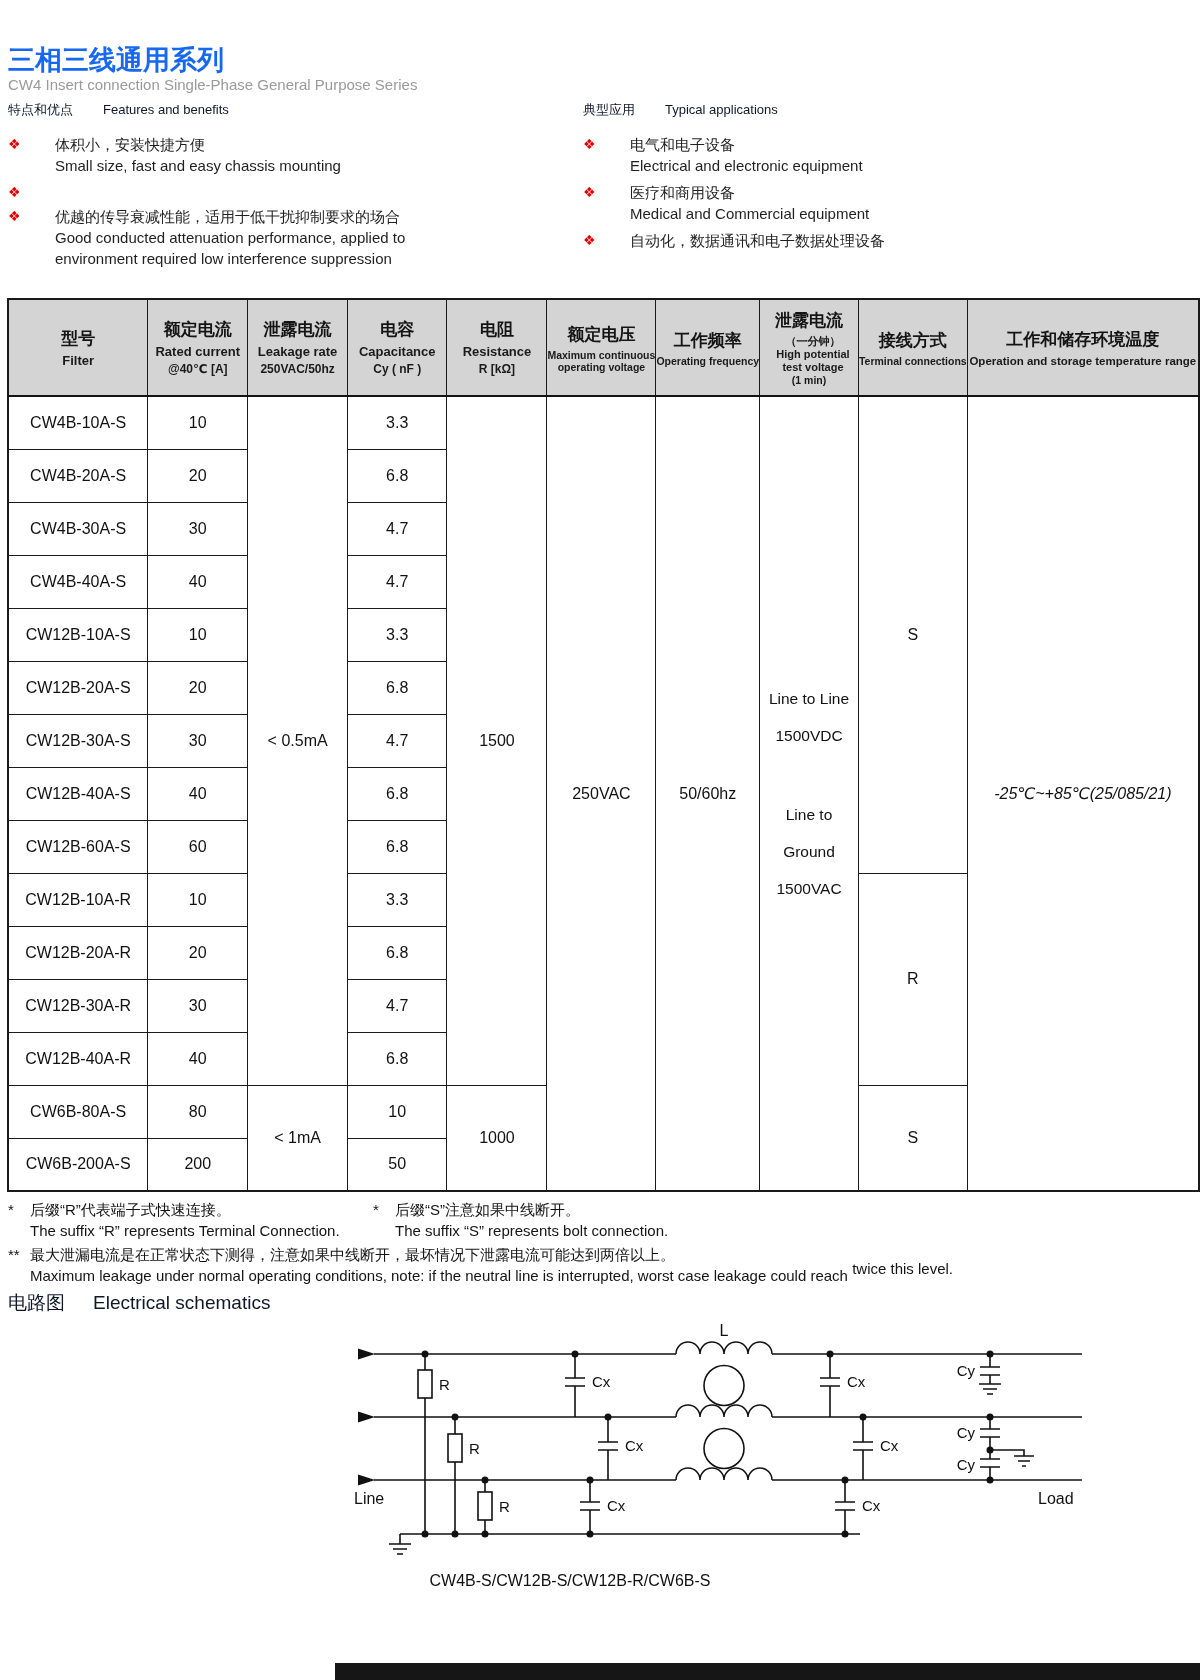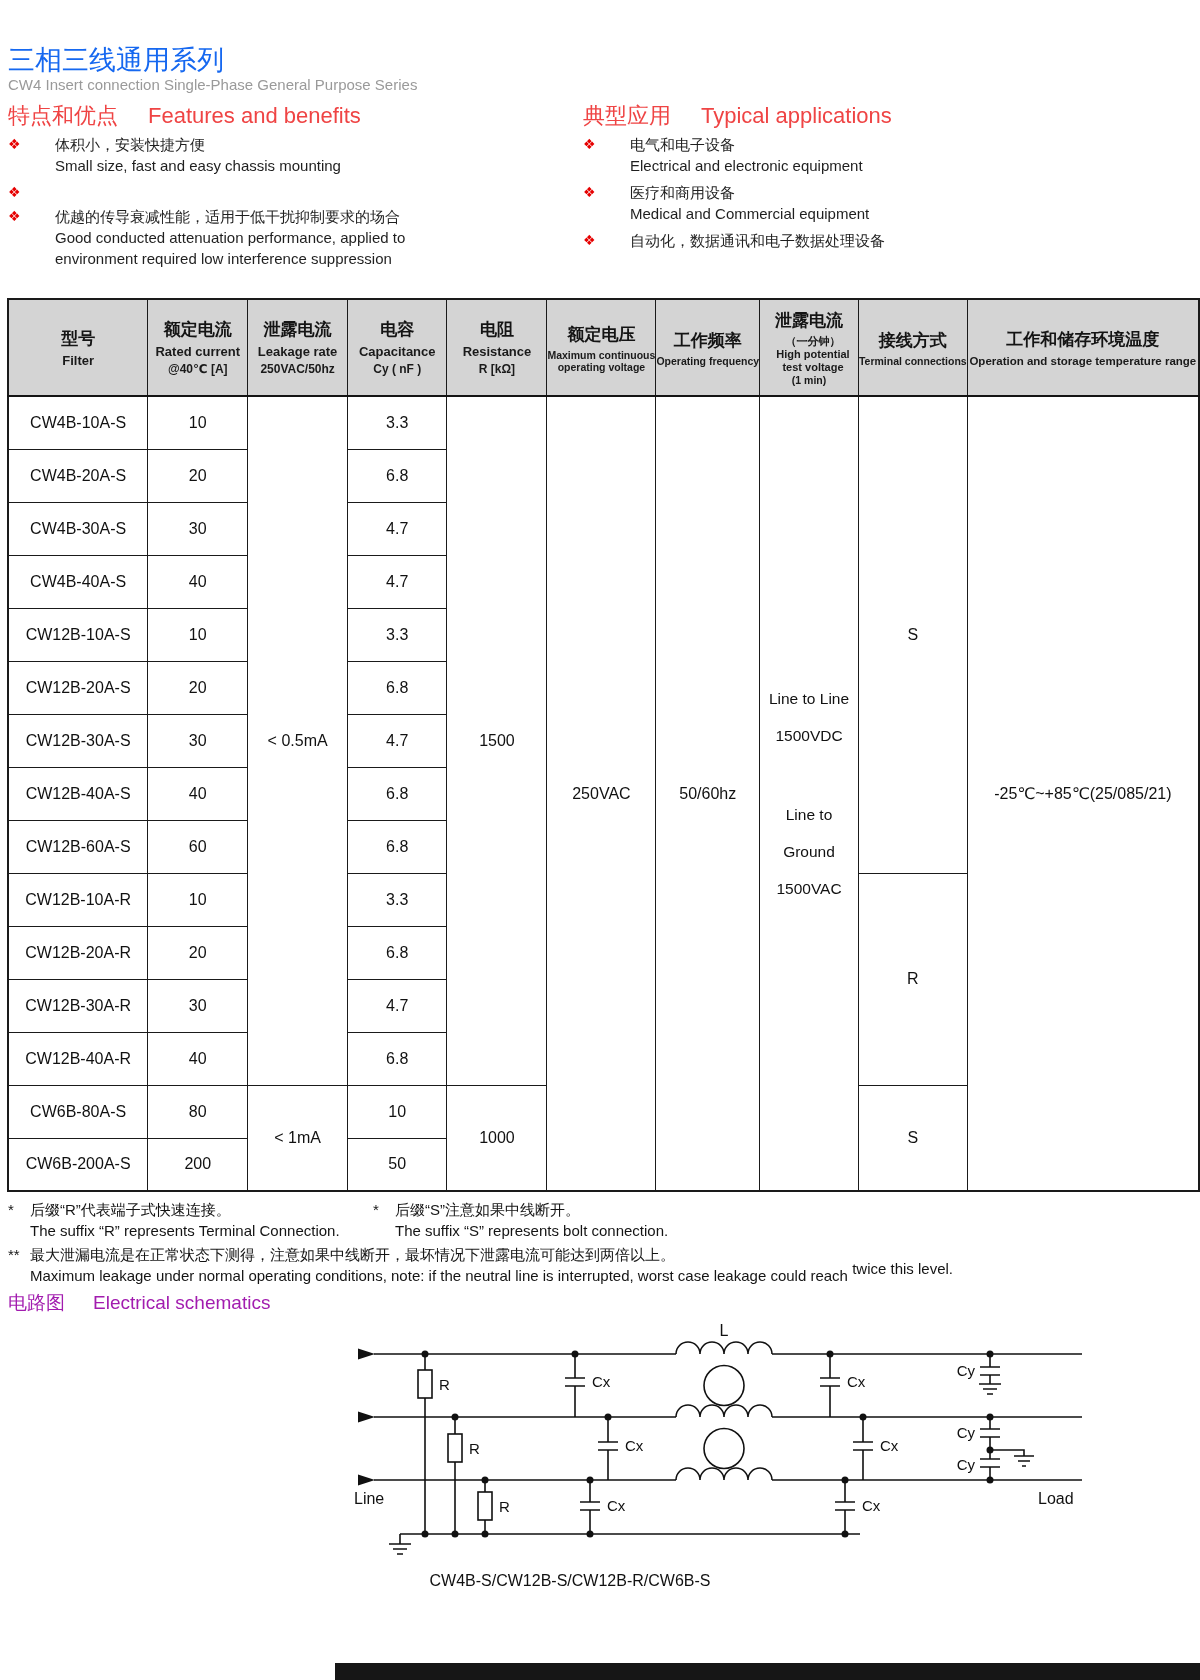--- a/index.html
+++ b/index.html
@@ -3,23 +3,23 @@
 <meta charset="utf-8">
 <style>
   html,body{margin:0;padding:0;}
   body{
     width:1200px;height:1680px;position:relative;overflow:hidden;
     background:#ffffff;color:#1a1a1a;
     font-family:"Liberation Sans","DejaVu Sans",sans-serif;
   }
   .abs{position:absolute;}
   
-  .title-zh{left:8px;top:42px;font-size:27px;font-weight:normal;color:#1668f0;}
+  .title-zh{left:8px;top:42px;font-size:27px;font-weight:bold;color:#1668f0;}
   .title-en{left:8px;top:76px;font-size:15px;color:#9a9a9a;}
-  .sec-heading{font-size:22px;color:#ef4444;}
+  .sec-heading{font-size:13px;color:#0f172a;}
   .sec-heading .sh-en{margin-left:30px;}
   .feat-heading{left:8px;top:101px;}
   .apps-heading{left:583px;top:101px;}
   
   .bullets{top:134px;}
   .bullets.feat{left:8px;width:560px;}
   .bullets.apps{left:583px;width:610px;}
   .b-item{display:flex;margin-bottom:6px;}
   .b-diamond{width:47px;flex:0 0 47px;color:#e60000;font-size:14px;padding-top:2px;}
   .b-text{font-size:15px;line-height:21px;color:#1f1f1f;}
@@ -38,31 +38,31 @@
   #spec-table tbody tr{height:53px;}
   #spec-table tbody td{font-size:16px;color:#111;}
   .h-zh{font-size:17px;line-height:23px;margin-bottom:3px;color:#141414;}
   .h-en1{font-size:13px;line-height:15px;}
   .h-en2{font-size:12px;line-height:15px;margin-top:3px;}
   .h-en3{font-size:11px;line-height:13px;padding-left:8px;}
   .h-en4{font-size:10.5px;line-height:12px;}
   .h-en5{font-size:11.5px;line-height:14px;}
   .hv-line{line-height:37px;font-size:15.5px;}
   .hv-gap{height:42px;}
-  .temp-cell{font-size:15px;}
+  .temp-cell{font-size:15px;font-style:italic;}
   
   .footnotes{left:8px;top:1200px;width:1184px;font-size:15px;line-height:20px;color:#141414;}
   .fn-row{display:flex;}
   .fn-left{width:365px;flex:0 0 365px;}
   .fn-marker{display:inline-block;width:22px;}
   .fn-en{padding-left:22px;margin-top:1px;}
   .fn-last{margin-top:4px;}
   .raised{position:relative;top:-7px;display:inline-block;}
   
-  .schem-heading{left:8px;top:1290px;font-size:19px;color:#a21caf;}
+  .schem-heading{left:8px;top:1290px;font-size:19px;color:#0f172a;}
   .schem-heading .sh-en{margin-left:28px;}
   #circuit{left:340px;top:1312px;}
   .schem-caption{left:340px;top:1572px;width:460px;text-align:center;font-size:16px;color:#111;}
   .bottom-bar{left:335px;top:1663px;right:0;height:17px;background:#161616;}
   svg text{font-family:"Liberation Sans","DejaVu Sans",sans-serif;}
 </style>
 </head>
 <body>
 
 <div class="abs title-zh">三相三线通用系列</div>

